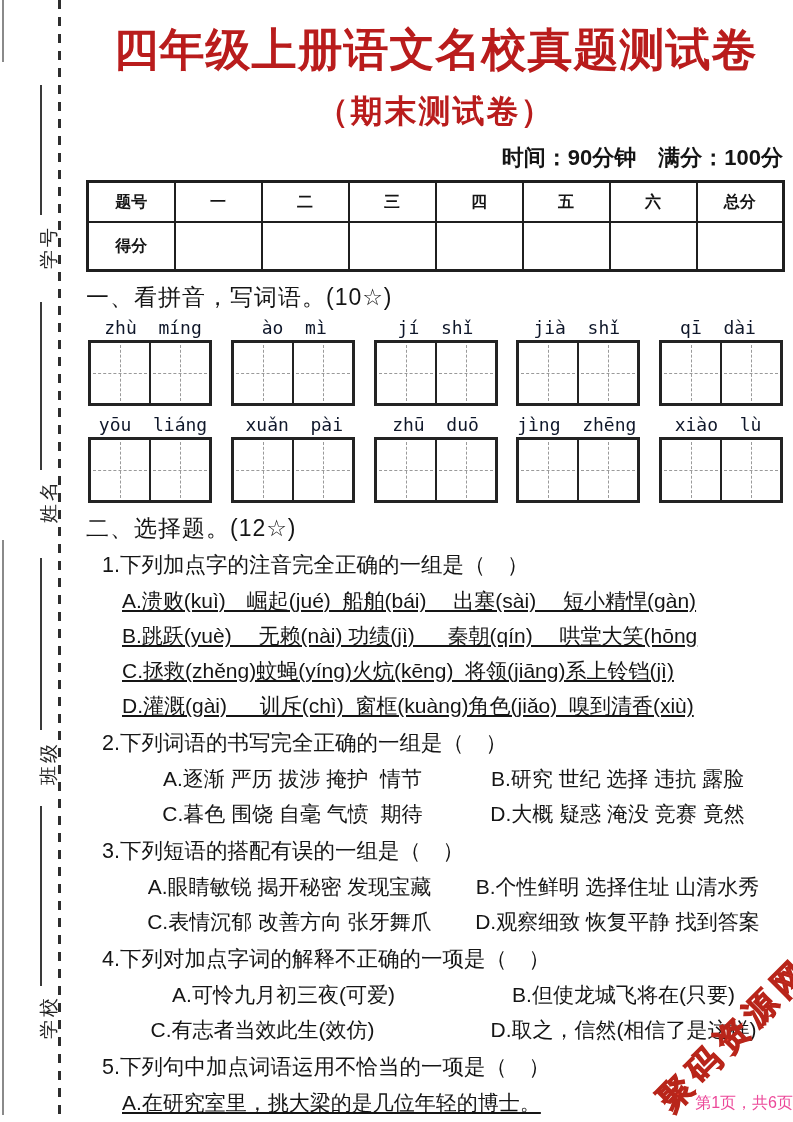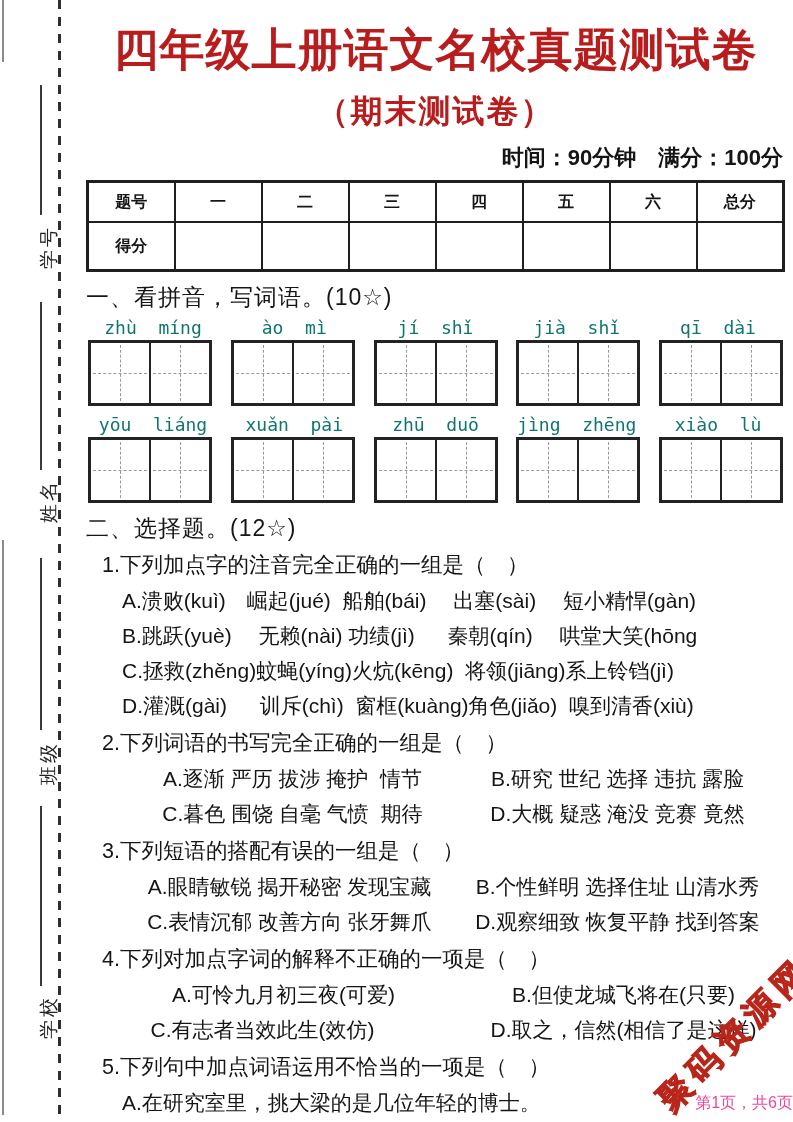--- a/index.html
+++ b/index.html
@@ -40,31 +40,31 @@
   
   table.score{width:100%;border-collapse:collapse;border:3px solid #1f1f1f;table-layout:fixed;}
   table.score td{border:2px solid #1f1f1f;text-align:center;font-size:16px;}
   table.score tr.hrow td{height:36px;font-weight:600;}
   table.score tr.srow td{height:44px;font-weight:600;}
   
   .sec-h{margin:10px 0 4px 0;font-size:23px;font-weight:400;letter-spacing:1px;}
   
   .pyrow{display:flex;justify-content:space-between;padding:0 4px;margin-top:2px;}
   .py{width:126px;text-align:center;font-family:"DejaVu Sans Mono","Liberation Mono",monospace;
-      font-size:18px;white-space:pre;color:#0f766e;}
+      font-size:18px;white-space:pre;color:#0f172a;}
   .gridrow{display:flex;justify-content:space-between;padding:0 2px;margin:2px 0 8px 0;}
   .tzg{display:flex;border:3px solid #232323;background:#fff;}
   .tzg .cell{width:58px;height:60px;position:relative;}
   .tzg .cell + .cell{border-left:2.5px solid #232323;}
   .tzg .cell::before{content:"";position:absolute;left:2px;right:2px;top:50%;border-top:1.5px dashed #9a9a9a;}
   .tzg .cell::after{content:"";position:absolute;top:2px;bottom:2px;left:50%;border-left:1.5px dashed #9a9a9a;}
   
   .q{margin-top:3px;}
   .stem{font-size:21.5px;line-height:35px;padding-left:16px;white-space:pre;overflow:hidden;}
-  .opt{font-size:21px;line-height:35px;padding-left:36px;white-space:pre;overflow:hidden;}
+  .opt{font-size:21px;line-height:35px;padding-left:36px;white-space:pre;overflow:hidden;text-decoration:underline;}
   .optrow{display:flex;padding-left:36px;line-height:35px;font-size:21px;justify-content:center;}
   .optrow .o1{width:328px;flex-shrink:0;white-space:pre;overflow:hidden;}
   .optrow .o2{white-space:pre;overflow:hidden;}
   .q4 .o1{width:340px;}
   
   .footer{position:absolute;left:0;bottom:8px;width:100%;text-align:right;font-size:16px;color:#ec4899;}
   .watermark{
     position:absolute;left:600px;top:1012px;width:270px;text-align:center;
     font-size:33px;font-weight:800;letter-spacing:7px;
     transform:rotate(-45deg);

